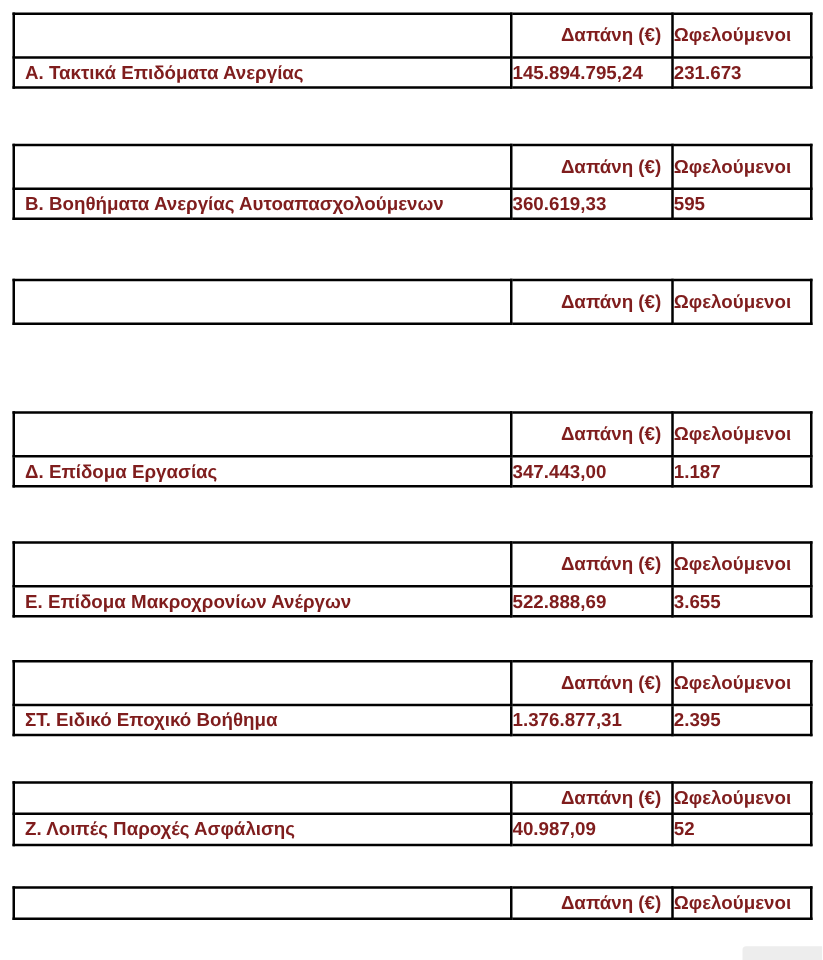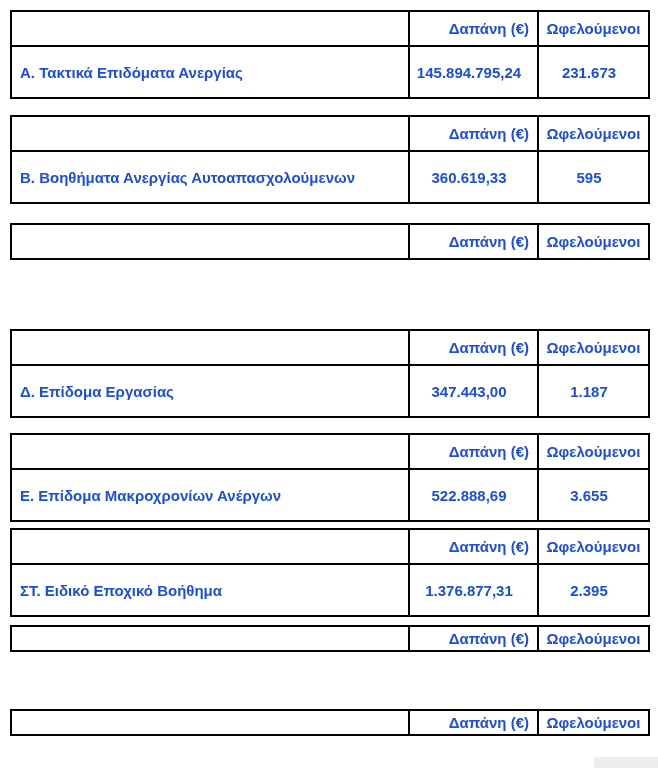--- a/index.html
+++ b/index.html
@@ -15,36 +15,36 @@
     overflow: hidden;
   }
   table.rpt {
     position: absolute;
     left: 10px;
     width: 638px;
     border-collapse: collapse;
     table-layout: fixed;
     font-weight: 700;
     font-size: 15px;
-    color: #1d4ed8;
+    color: #7f1d1d;
   }
   table.rpt td {
     border: 2px solid #000000;
     overflow: hidden;
     white-space: nowrap;
     vertical-align: middle;
   }
   tr.row-h td { height: 35px; }
-  tr.row-d td { height: 52px; }
+  tr.row-d td { height: 24px; }
   table.compact tr.row-h td { height: 25px; }
   table.compact tr.row-d td { height: 25px; }
   td.hdr-exp { text-align: right; padding-right: 8px; }
-  td.hdr-ben { text-align: center; }
+  td.hdr-ben { text-align: left; }
   td.lbl { text-align: left; padding-left: 8px; }
-  td.num { text-align: center; padding-right: 9px; }
+  td.num { text-align: left; padding-right: 9px; }
   .t1 { top: 10px; }
   .t2 { top: 115px; }
   .t3 { top: 223px; }
   .t4 { top: 329px; }
   .t5 { top: 433px; }
   .t6 { top: 528px; }
   .t7 { top: 625px; }
   .t8 { top: 709px; }
   .corner-artifact {
     position: absolute;
@@ -179,20 +179,25 @@
         <col style="width:398px">
         <col style="width:129px">
         <col style="width:111px">
       </colgroup>
     <tbody>
         <tr class="row-h">
       <td class="lbl"></td>
       <td class="hdr-exp">Δαπάνη (€)</td>
       <td class="hdr-ben">Ωφελούμενοι</td>
     </tr>
+    <tr class="row-d">
+      <td class="lbl">Ζ. Λοιπές Παροχές Ασφάλισης</td>
+      <td class="num">40.987,09</td>
+      <td class="num">52</td>
+    </tr>
   </tbody>
     </table>
 
   <table class="rpt compact t8">
     <colgroup>
         <col style="width:398px">
         <col style="width:129px">
         <col style="width:111px">
       </colgroup>
     <tbody>

